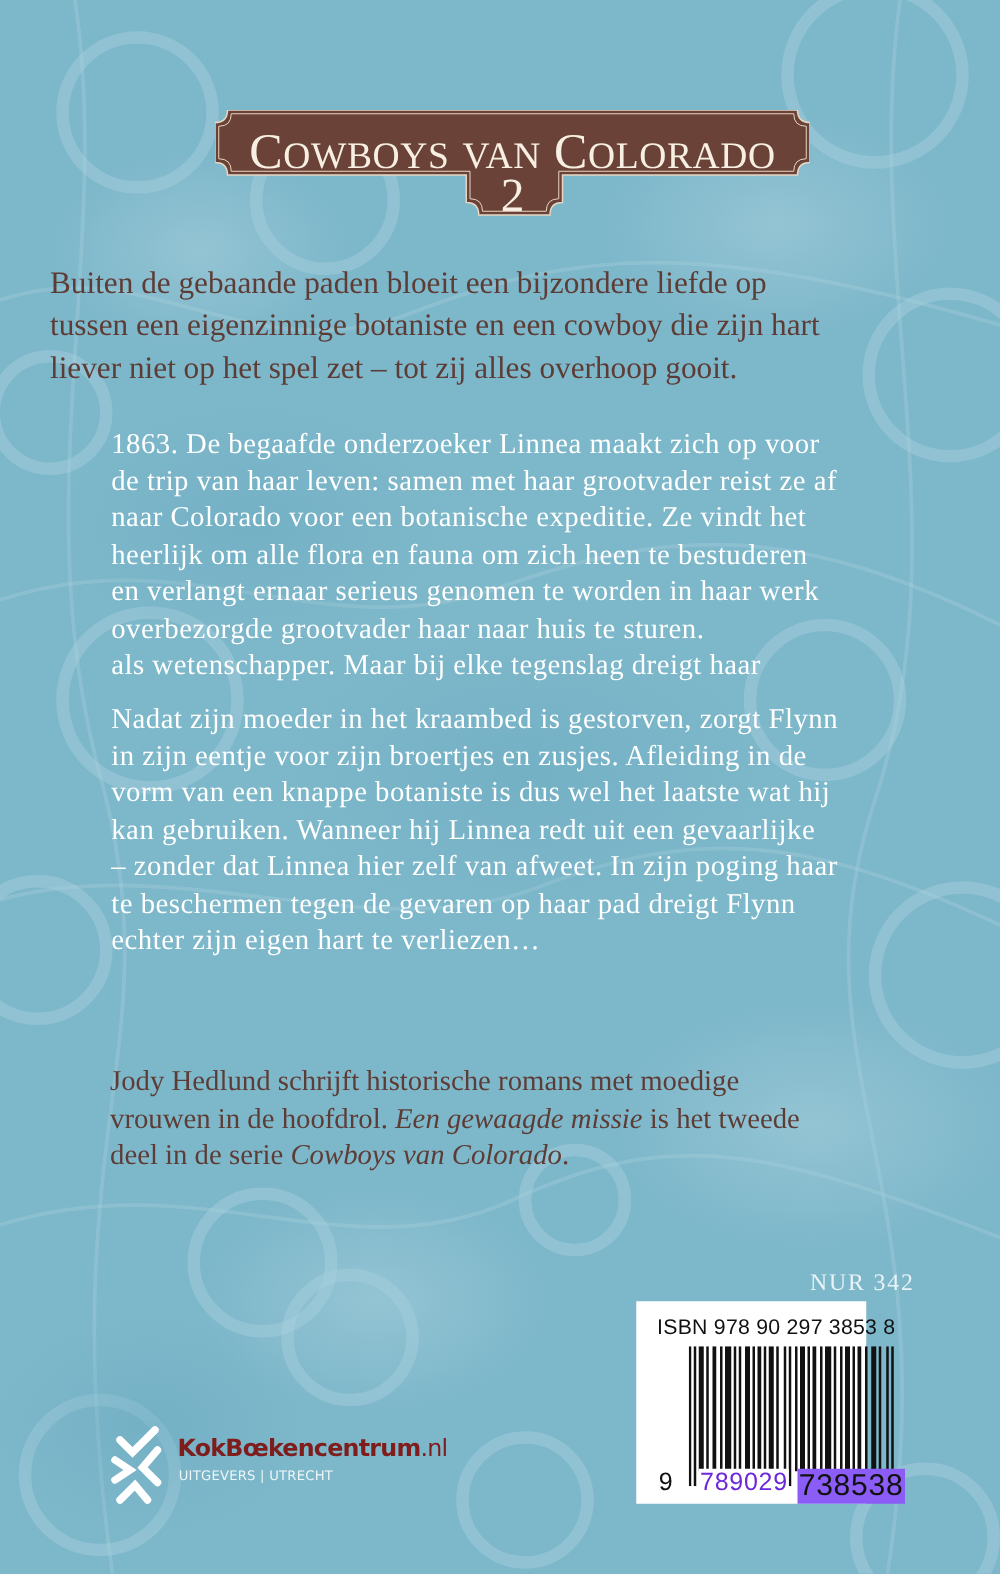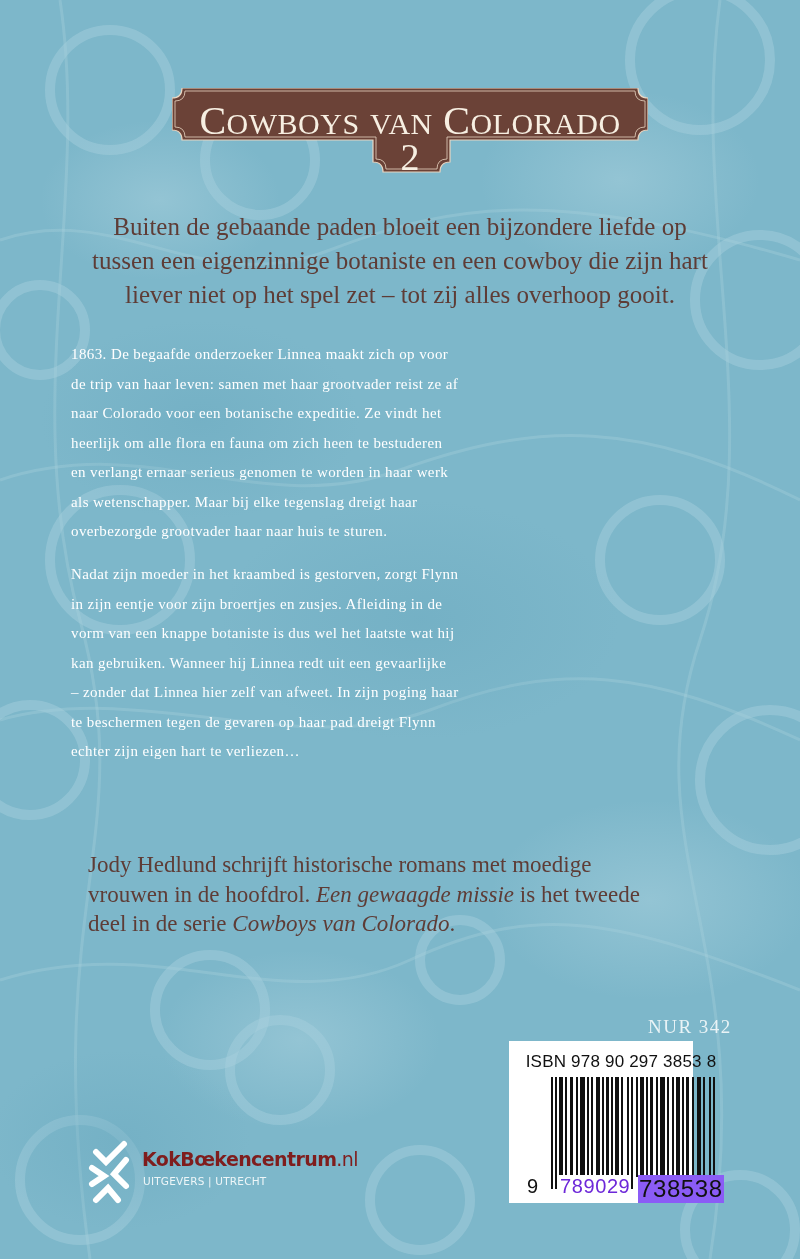--- a/index.html
+++ b/index.html
@@ -16,26 +16,26 @@
     color: #f7efe2; font-family: "Liberation Serif", serif; font-size: 40px;
     letter-spacing: 0.5px; line-height: 40px; white-space: nowrap;
   }
   .banner-title .sc { font-size: 30px; text-align: right; }
   .banner-num {
     position: absolute; left: 0; top: 50px; width: 476px; text-align: center;
     color: #f7efe2; font-family: "Liberation Serif", serif; font-size: 38px; line-height: 38px;
   }
   .text { position: absolute; z-index: 2; font-family: "Liberation Serif", serif; }
   .intro {
-    left: 40px; top: 210px; width: 720px; text-align: center;
+    left: 40px; top: 210px; width: 720px; 
     color: #5e3c36; font-size: 25px; line-height: 34px;
   }
   .intro .line { display: block; white-space: nowrap; }
   .body-p {
-    left: 71px; width: 680px; color: #ffffff; font-size: 15px; line-height: 29.5px;
+    left: 89px; width: 680px; color: #ffffff; font-size: 23px; line-height: 29.5px;
     letter-spacing: 0.4px;
   }
   .body-p .line, .closing .line { display: block; white-space: nowrap; }
   .p1 { top: 340px; }
   .p2 { top: 560px; }
   .closing {
     left: 88px; top: 850px; width: 680px; color: #5e3c36; font-size: 23px; line-height: 29.5px;
   }
   .closing i { font-style: italic; }
   .nur {
@@ -145,22 +145,22 @@
   <span class="line">tussen een eigenzinnige botaniste en een cowboy die zijn hart</span>
   <span class="line">liever niet op het spel zet – tot zij alles overhoop gooit.</span>
 </div>
 
 <div class="text body-p p1">
   <span class="line">1863. De begaafde onderzoeker Linnea maakt zich op voor</span>
   <span class="line">de trip van haar leven: samen met haar grootvader reist ze af</span>
   <span class="line">naar Colorado voor een botanische expeditie. Ze vindt het</span>
   <span class="line">heerlijk om alle flora en fauna om zich heen te bestuderen</span>
   <span class="line">en verlangt ernaar serieus genomen te worden in haar werk</span>
+  <span class="line">overbezorgde grootvader haar naar huis te sturen.</span>
   <span class="line">als wetenschapper. Maar bij elke tegenslag dreigt haar</span>
-  <span class="line">overbezorgde grootvader haar naar huis te sturen.</span>
 </div>
 
 <div class="text body-p p2">
   <span class="line">Nadat zijn moeder in het kraambed is gestorven, zorgt Flynn</span>
   <span class="line">in zijn eentje voor zijn broertjes en zusjes. Afleiding in de</span>
   <span class="line">vorm van een knappe botaniste is dus wel het laatste wat hij</span>
   <span class="line">kan gebruiken. Wanneer hij Linnea redt uit een gevaarlijke</span>
   <span class="line">– zonder dat Linnea hier zelf van afweet. In zijn poging haar</span>
   <span class="line">te beschermen tegen de gevaren op haar pad dreigt Flynn</span>
   <span class="line">echter zijn eigen hart te verliezen…</span>

